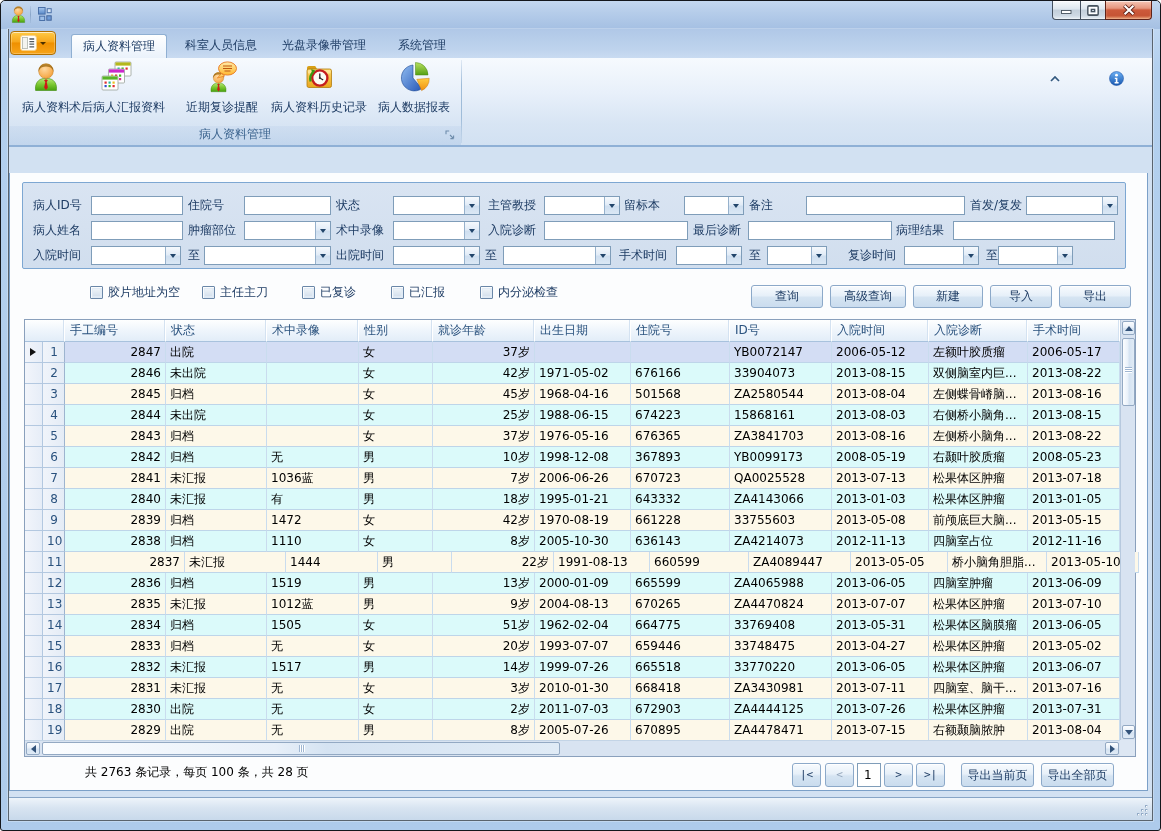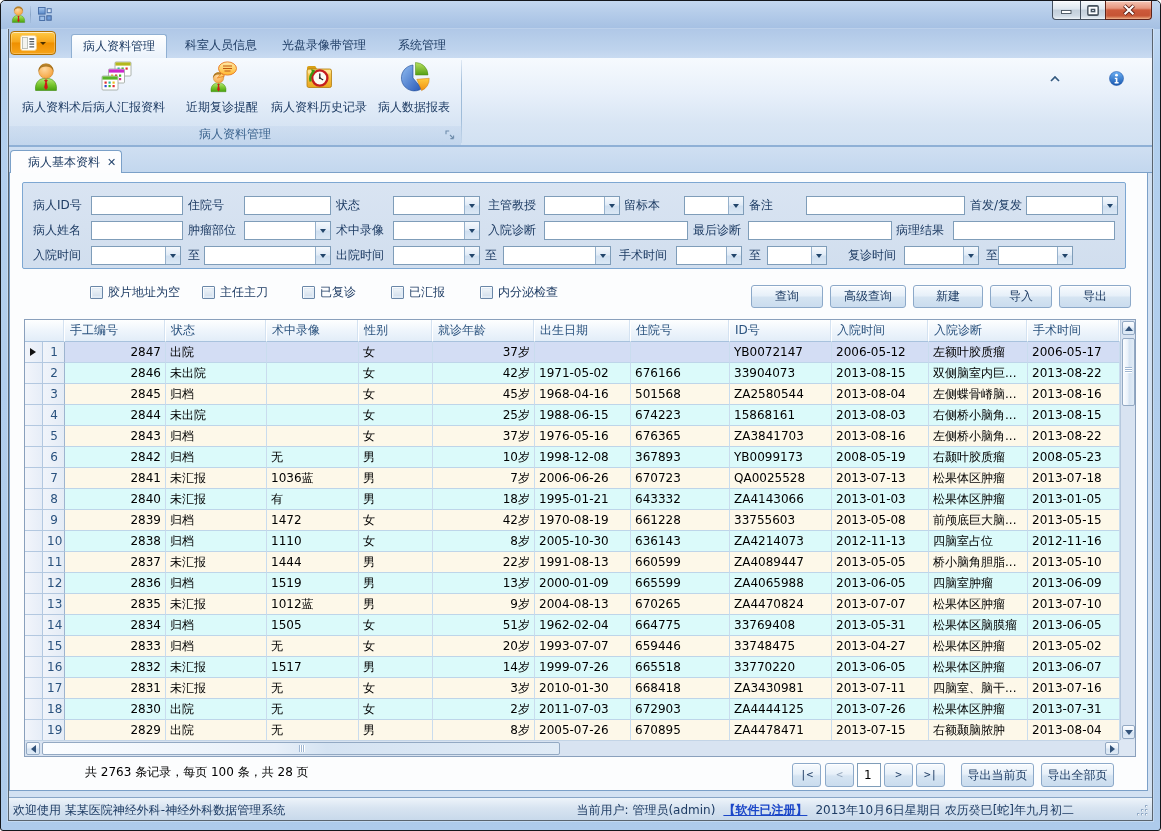--- a/index.html
+++ b/index.html
@@ -359,26 +359,20 @@
       <div class="rib-sep-v"></div>
       <div class="rib-right">
         <svg class="ic" width="12" height="9">
             <use href="#sym-chev"></use>
           </svg>
         <svg class="ic" width="15" height="15">
             <use href="#sym-info"></use>
           </svg>
       </div>
     </div>
-    <div class="doc-strip">
-      <div class="doc-tab">
-        <span>病人基本资料</span>
-        <span class="x">✕</span>
-      </div>
-    </div>
     <div class="tabpage">
       <div class="groupbox" id="filterbox">
           <div class="f-label" style="left: 10px; top: 13px;">病人ID号</div>
           <div class="f-input" style="left: 68px; top: 13px; width: 92px;"></div>
           <div class="f-label" style="left: 165px; top: 13px;">住院号</div>
           <div class="f-input" style="left: 221px; top: 13px; width: 87px;"></div>
           <div class="f-label" style="left: 313px; top: 13px;">状态</div>
           <div class="f-combo" style="left: 370px; top: 13px; width: 87px;">
             <span class="dd">
               <i></i>
@@ -666,21 +660,21 @@
               <div class="gcell d l" style="width:96px">2005-10-30</div>
               <div class="gcell d l" style="width:99px">636143</div>
               <div class="gcell d l" style="width:102px">ZA4214073</div>
               <div class="gcell d l" style="width:97px">2012-11-13</div>
               <div class="gcell d l" style="width:99px">四脑室占位</div>
               <div class="gcell d l" style="width:92px">2012-11-16</div>
             </div>
             <div class="grow row-ivory" style="top: 232px;">
               <div class="gcell g-ind" style="width:18px"></div>
               <div class="gcell g-num" style="width:22px">11</div>
-              <div class="gcell d r" style="width:101px">2837</div>
+              <div class="gcell d r" style="width:120px">2837</div>
               <div class="gcell d l" style="width:101px">未汇报</div>
               <div class="gcell d l" style="width:92px">1444</div>
               <div class="gcell d l" style="width:74px">男</div>
               <div class="gcell d r" style="width:102px">22岁</div>
               <div class="gcell d l" style="width:96px">1991-08-13</div>
               <div class="gcell d l" style="width:99px">660599</div>
               <div class="gcell d l" style="width:102px">ZA4089447</div>
               <div class="gcell d l" style="width:97px">2013-05-05</div>
               <div class="gcell d l" style="width:99px">桥小脑角胆脂...</div>
               <div class="gcell d l" style="width:92px">2013-05-10</div>
@@ -840,20 +834,18 @@
       <div class="count-text">共 2763 条记录，每页 100 条，共 28 页</div>
       <div class="pg-btn" style="left:782px;width:29px">|&lt;</div>
       <div class="pg-btn dis" style="left:815px;width:29px">&lt;</div>
       <div class="pg-page" style="left:847px">1</div>
       <div class="pg-btn" style="left:874px;width:29px">&gt;</div>
       <div class="pg-btn" style="left:906px;width:29px">&gt;|</div>
       <div class="btn" style="left:951px;top:590px;width:73px;height:24px;line-height:22px">导出当前页</div>
       <div class="btn" style="left:1031px;top:590px;width:73px;height:24px;line-height:22px">导出全部页</div>
     </div>
     <div class="statusbar">
-      <span class="sb-left">欢迎使用 某某医院神经外科-神经外科数据管理系统</span>
-      <span class="sb-right"><span>当前用户: 管理员(admin)</span><span class="sb-link">【软件已注册】</span><span>2013年10月6日星期日 农历癸巳[蛇]年九月初二</span></span>
       <svg class="sb-grip" width="13" height="13">
           <use href="#sym-grip"></use>
         </svg>
     </div>
   </div>
 </div>
 
 </body></html>

